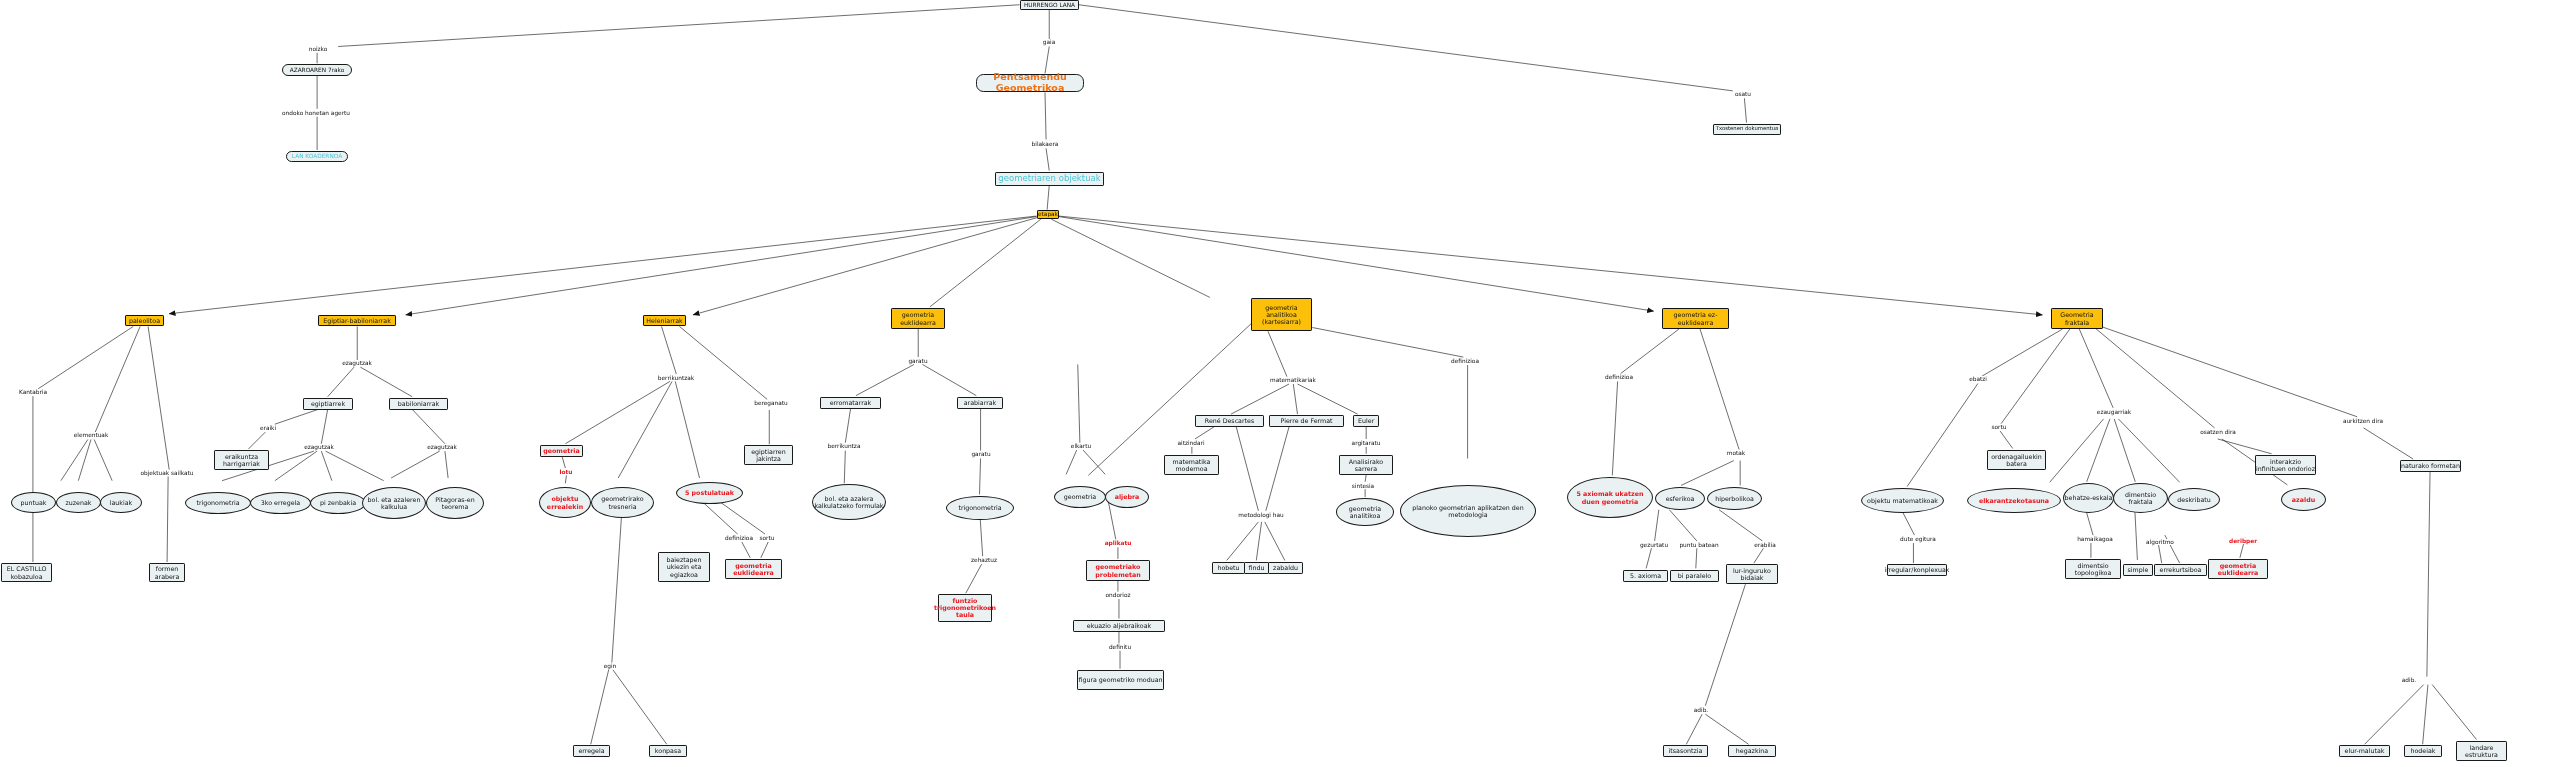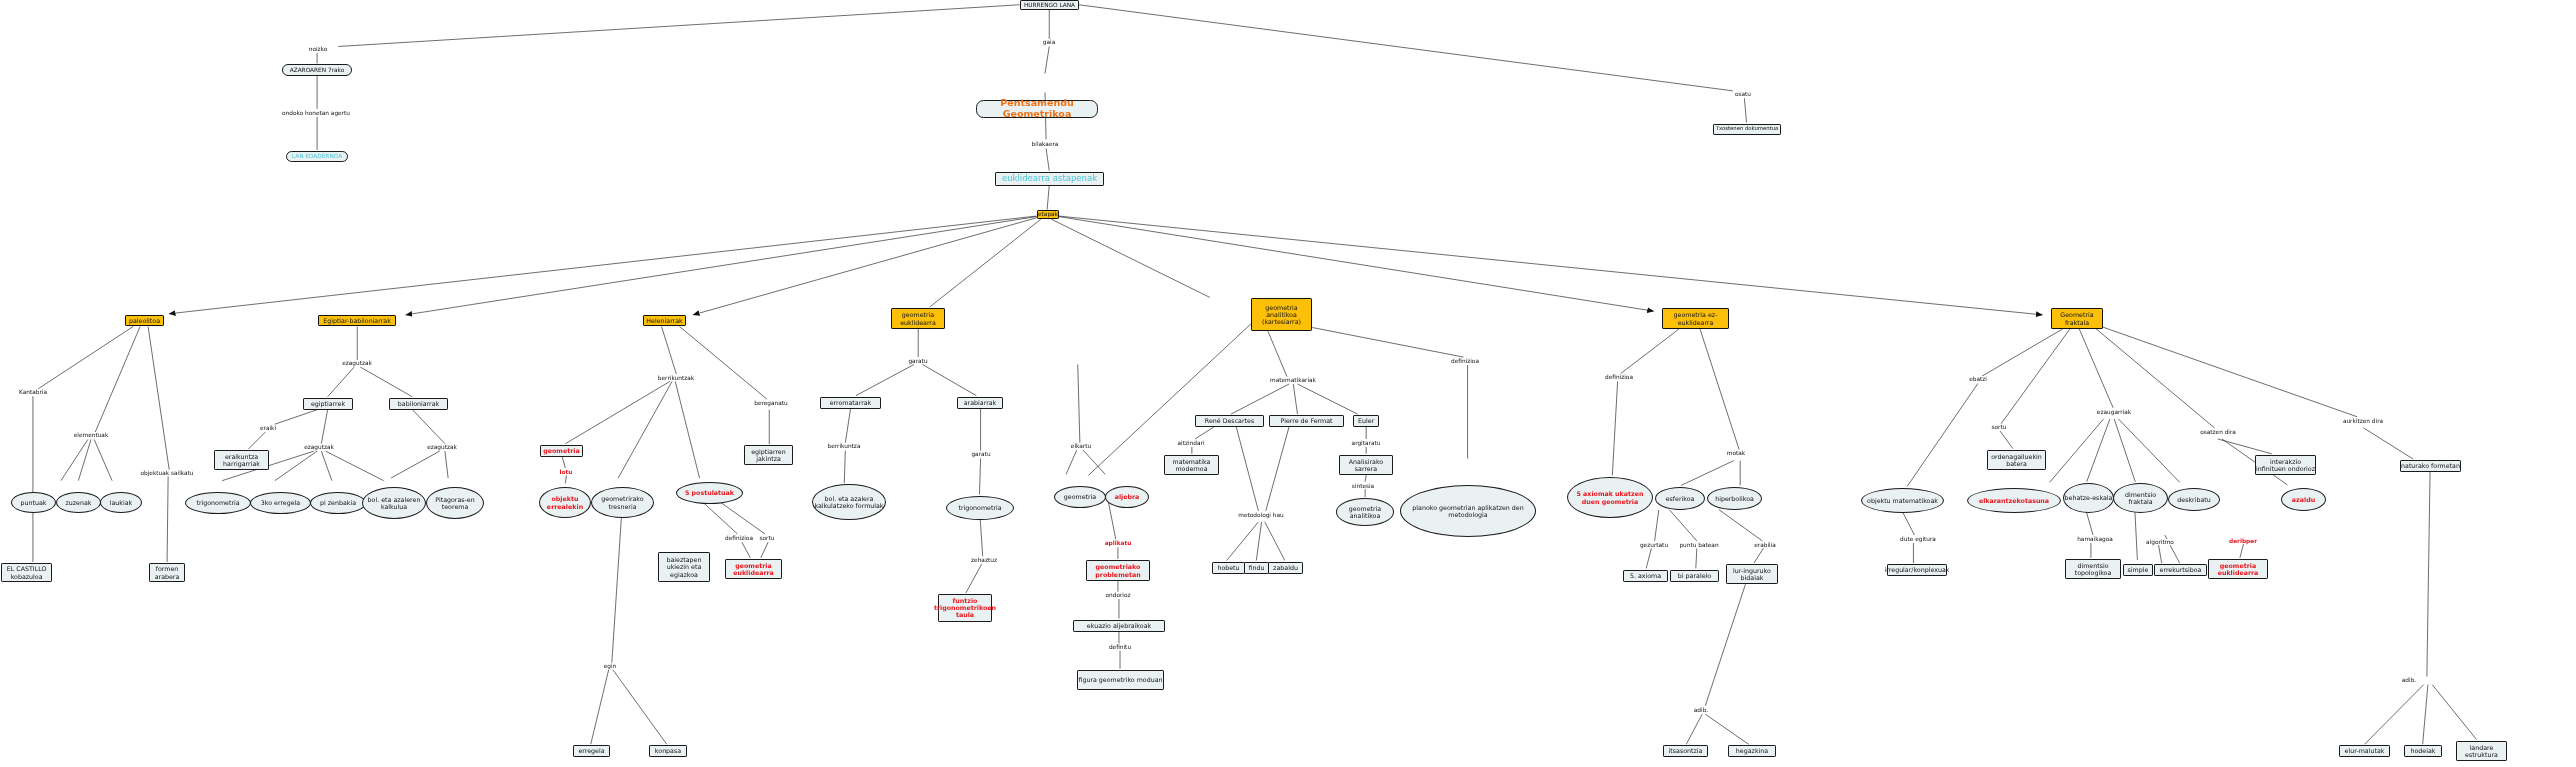--- a/index.html
+++ b/index.html
@@ -181,25 +181,25 @@
       </div>
       <div class="node round" style="left: 282px; top: 64px; width: 70px; height: 11.6px; font-size: 5.8px;">
         <span>AZAROAREN 7rako</span>
       </div>
       <div class="node round cyan" style="left: 286px; top: 151px; width: 62px; height: 11px; font-size: 5.8px;">
         <span>LAN KOADERNOA</span>
       </div>
       <div class="node rect" style="left: 1713px; top: 124px; width: 68px; height: 10.6px; font-size: 5.3px;">
         <span>Txostenen dokumentua</span>
       </div>
-      <div class="node round orange" style="left: 976px; top: 74px; width: 122px; height: 18px; font-size: 9.5px; margin-top: 26px;">
+      <div class="node round orange" style="left: 976px; top: 74px; width: 108px; height: 18px; font-size: 9.5px;">
         <span>Pentsamendu Geometrikoa</span>
       </div>
       <div class="node rect cyan" style="left: 995px; top: 172px; width: 109px; height: 13.7px; font-size: 8.5px;">
-        <span>euklidearra astapenak</span>
+        <span>geometriaren objektuak</span>
       </div>
       <div class="node rect yellow" style="left: 1037px; top: 210px; width: 22px; height: 9px; font-size: 5.8px;">
         <span>etapak</span>
       </div>
       <div class="node rect yellow" style="left: 125px; top: 315px; width: 39px; height: 11px; font-size: 6.3px;">
         <span>paleolitoa</span>
       </div>
       <div class="node ell" style="left: 11px; top: 492px; width: 45px; height: 21px; font-size: 6.3px;">
         <span>puntuak</span>
       </div>

